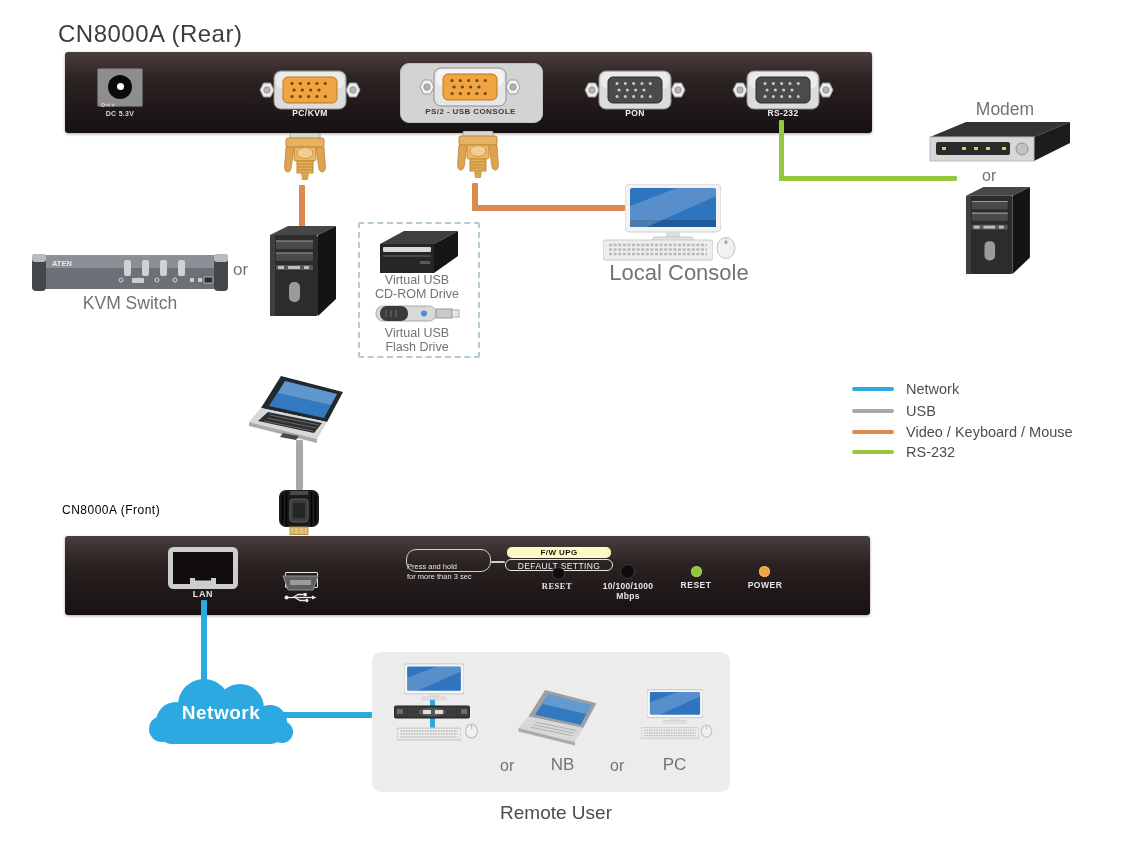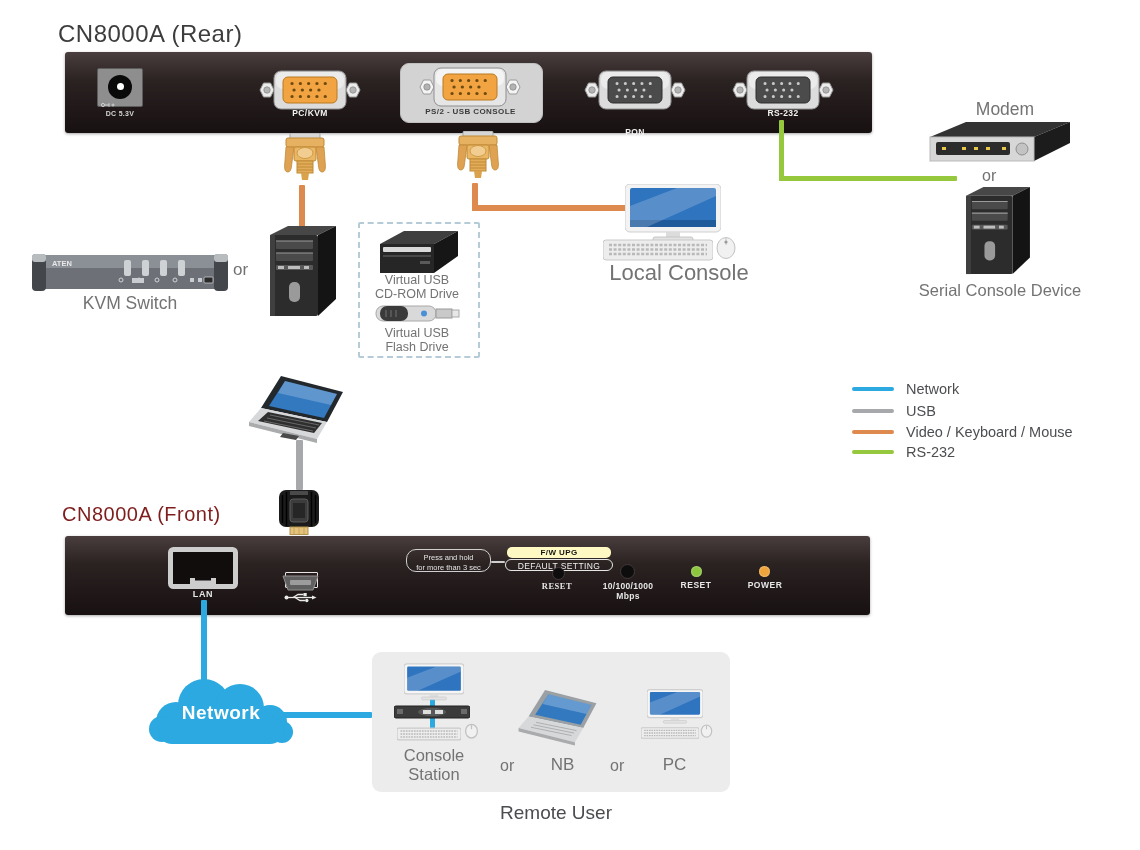--- a/index.html
+++ b/index.html
@@ -89,21 +89,21 @@
     <circle cx="95" cy="20" r="3.2" fill="#b3b3b3" stroke="#8a8a8a" stroke-width="0.8"></circle>
     <rect x="16" y="1" width="72" height="38" rx="7" fill="#dcdcdc" stroke="#8f8f8f"></rect>
     <rect x="18" y="2" width="68" height="17" rx="7" fill="#f0f0f0" opacity="0.75"></rect>
     <rect x="25" y="7" width="54" height="26" rx="5" fill="#4b4b4b" stroke="#2e2e2e"></rect>
     <g stroke="#c9c9c9" stroke-width="3" stroke-linecap="round" stroke-dasharray="0.1,8.2">
       <line x1="34" y1="13.5" x2="71" y2="13.5"></line>
         <line x1="36" y1="20" x2="69" y2="20"></line>
         <line x1="34" y1="26.5" x2="71" y2="26.5"></line>
     </g>
   </svg>
-  <div class="portlabel" style="left:583px;top:108px;width:104px;z-index:2;margin-top:19px;">PON</div>
+  <div class="portlabel" style="left:583px;top:108px;width:104px;z-index:2;">PON</div>
 
   <svg class="abs" style="left:731px;top:70px;z-index:2;" width="104" height="40" viewBox="0 0 104 40">
     <polygon points="2,20 5.5,13 12.5,13 16,20 12.5,27 5.5,27" fill="#ececec" stroke="#9a9a9a"></polygon>
     <circle cx="9" cy="20" r="3.2" fill="#b3b3b3" stroke="#8a8a8a" stroke-width="0.8"></circle>
     <polygon points="88,20 91.5,13 98.5,13 102,20 98.5,27 91.5,27" fill="#ececec" stroke="#9a9a9a"></polygon>
     <circle cx="95" cy="20" r="3.2" fill="#b3b3b3" stroke="#8a8a8a" stroke-width="0.8"></circle>
     <rect x="16" y="1" width="72" height="38" rx="7" fill="#dcdcdc" stroke="#8f8f8f"></rect>
     <rect x="18" y="2" width="68" height="17" rx="7" fill="#f0f0f0" opacity="0.75"></rect>
     <rect x="25" y="7" width="54" height="26" rx="5" fill="#4b4b4b" stroke="#2e2e2e"></rect>
     <g stroke="#c9c9c9" stroke-width="3" stroke-linecap="round" stroke-dasharray="0.1,8.2">
@@ -266,21 +266,20 @@
     <rect x="14" y="16" width="37" height="8" rx="1" fill="#4a4a4a"></rect>
       <line x1="14" y1="16" x2="51" y2="16" stroke="#9a9a9a" stroke-width="1.2"></line>
     <rect x="14" y="28" width="37" height="8" rx="1" fill="#4a4a4a"></rect>
       <line x1="14" y1="28" x2="51" y2="28" stroke="#9a9a9a" stroke-width="1.2"></line>
     <rect x="14" y="40" width="37" height="5" rx="1" fill="#585858"></rect>
     <rect x="16" y="41" width="6" height="3" fill="#bdbdbd"></rect>
       <rect x="26" y="41" width="12" height="3" fill="#bdbdbd"></rect>
       <rect x="42" y="41" width="5" height="3" fill="#bdbdbd"></rect>
     <rect x="27" y="57" width="11" height="20" rx="5" fill="#9a9a9a"></rect>
   </svg>
-  <div class="lbl center" style="left:890px;top:281px;width:220px;font-size:16.5px;">Serial Console Device</div>
 
   <div class="legend-row" style="left:852px;top:382px;">
     <div class="legend-swatch" style="background: rgb(43, 169, 224);"></div>
     <div class="legend-label">Network</div>
   </div>
   <div class="legend-row" style="left:852px;top:404px;">
     <div class="legend-swatch" style="background: rgb(166, 168, 171);"></div>
     <div class="legend-label">USB</div>
   </div>
   <div class="legend-row" style="left:852px;top:425px;">
@@ -319,21 +318,21 @@
     <rect x="13" y="13" width="18" height="23" rx="3" fill="#3c3c3c" stroke="#5c5c5c"></rect>
     <rect x="16" y="17" width="12" height="15" fill="#262626"></rect>
     <rect x="13" y="41" width="18" height="7.5" fill="#e3c27c" stroke="#b3924c"></rect>
     <g stroke="#c7a45c" stroke-width="1">
         <line x1="17" y1="41" x2="17" y2="48"></line>
         <line x1="22" y1="41" x2="22" y2="48"></line>
         <line x1="27" y1="41" x2="27" y2="48"></line>
       </g>
   </svg>
 
-  <div class="lbl" style="left:62px;top:503px;font-size:20px;color:#7f1d1d;letter-spacing:.5px;">CN8000A (Front)</div>
+  <div class="lbl" style="left:62px;top:503px;font-size:12px;color:#000000;letter-spacing:.5px;">CN8000A (Front)</div>
 
   <div class="panel" style="left:65px;top:536px;width:805px;height:79px;z-index:1;"></div>
 
   <svg class="abs" style="left:168px;top:547px;z-index:2;" width="70" height="42" viewBox="0 0 70 42">
     <rect x="4" y="4" width="62" height="34" fill="#120d0d"></rect>
     <rect x="2.5" y="2.5" width="65" height="37" rx="3" fill="none" stroke="#cdcdcd" stroke-width="5"></rect>
     <polygon points="22,37 22,31 27,31 27,33.5 43,33.5 43,31 48,31 48,37" fill="#cdcdcd"></polygon>
   </svg>
   <div class="tinywhite" style="left:168px;top:589px;width:70px;font-size:9px;letter-spacing:.6px;z-index:2;">LAN</div>
 
@@ -347,21 +346,21 @@
       <line x1="5" y1="5.5" x2="29" y2="5.5"></line>
       <path d="M10,5.5 L15,2.5 L20.5,2.5"></path>
       <path d="M12,5.5 L17,8.5 L22,8.5"></path>
     </g>
     <circle cx="3.5" cy="5.5" r="2" fill="#e9e9e9"></circle>
     <rect x="20.5" y="1" width="3.2" height="3.2" fill="#e9e9e9"></rect>
     <circle cx="23.8" cy="8.5" r="1.7" fill="#e9e9e9"></circle>
     <polygon points="29,3.4 33.5,5.5 29,7.6" fill="#e9e9e9"></polygon>
   </svg>
 
-  <div class="abs" style="left:406px;top:549px;width:85px;height:23px;border:1px solid #cfcfcf;border-radius:10px;z-index:2;color:#e3e3e3;font-size:7.5px;line-height:9.5px;text-align:center;padding-top:3px;box-sizing:border-box;">
+  <div class="abs" style="left:406px;top:549px;width:85px;height:23px;border:1px solid #cfcfcf;border-radius:10px;z-index:2;color:#e3e3e3;font-size:7.5px;line-height:9.5px;text-align:left;padding-top:12px;box-sizing:border-box;">
     <div>Press and hold</div>
     <div>for more than 3 sec</div>
   </div>
   <div class="line" style="left:491px;top:561px;width:14px;height:1.5px;background:#cfcfcf;z-index:2;"></div>
   <div class="abs" style="left:507px;top:547px;width:104px;height:11px;background:#fef9c3;border-radius:5px;z-index:2;color:#141414;font-size:8px;font-weight:bold;text-align:center;line-height:11px;letter-spacing:.4px;">F/W UPG</div>
   <div class="abs" style="left:505px;top:559px;width:108px;height:12px;border:1.2px solid #e6e6e6;border-radius:6px;z-index:2;color:#f0f0f0;font-size:8.5px;font-weight:normal;text-align:center;line-height:12px;letter-spacing:.4px;box-sizing:border-box;">DEFAULT SETTING</div>
 
   <div class="dot" style="left:552px;top:567px;width:11px;height:11px;z-index:2;"></div>
   <div class="tinywhite" style="left:531px;top:581px;width:52px;font-size:8.5px;letter-spacing:.5px;z-index:2;font-family:Liberation Serif, serif;">RESET</div>
 
@@ -415,24 +414,20 @@
     <g stroke="#b9b9b9" stroke-width="2.6" stroke-dasharray="3,1.6">
       <line x1="6" y1="7" x2="104" y2="7"></line>
         <line x1="6" y1="12" x2="104" y2="12"></line>
         <line x1="6" y1="17" x2="104" y2="17"></line>
     </g>
   </svg>
   <svg class="abs" style="left:464px;top:722px;z-index:3;" width="15" height="17" viewBox="0 0 20 26">
     <ellipse cx="10" cy="14" rx="9" ry="10.5" fill="#f1f1f1" stroke="#c2c2c2" stroke-width="2"></ellipse>
     <line x1="10" y1="4" x2="10" y2="11" stroke="#c2c2c2" stroke-width="2"></line>
   </svg>
-  <div class="lbl center" style="left:378px;top:746px;width:112px;font-size:16.5px;line-height:19px;z-index:3;">
-    <div>Console</div>
-    <div>Station</div>
-  </div>
 
   <div class="lbl" style="left:500px;top:757px;font-size:16px;z-index:3;">or</div>
   <svg class="abs" style="left:512px;top:690px;z-index:3;" width="96" height="58" viewBox="0 0 104 70">
     <polygon points="34,0 96,16 80,46 14,32" fill="#9aa0a4"></polygon>
     <polygon points="38,5 90,18 77,42 22,30" fill="#3279c0"></polygon>
     <polygon points="38,5 90,18 84,29 31,17" fill="#ffffff" opacity="0.25"></polygon>
     <polygon points="14,32 80,46 70,63 2,46" fill="#d6d8da"></polygon>
     <g stroke="#9a9a9a" stroke-width="0.8">
         <line x1="23" y1="39" x2="72" y2="49"></line>
         <line x1="20" y1="42" x2="69" y2="52"></line>

